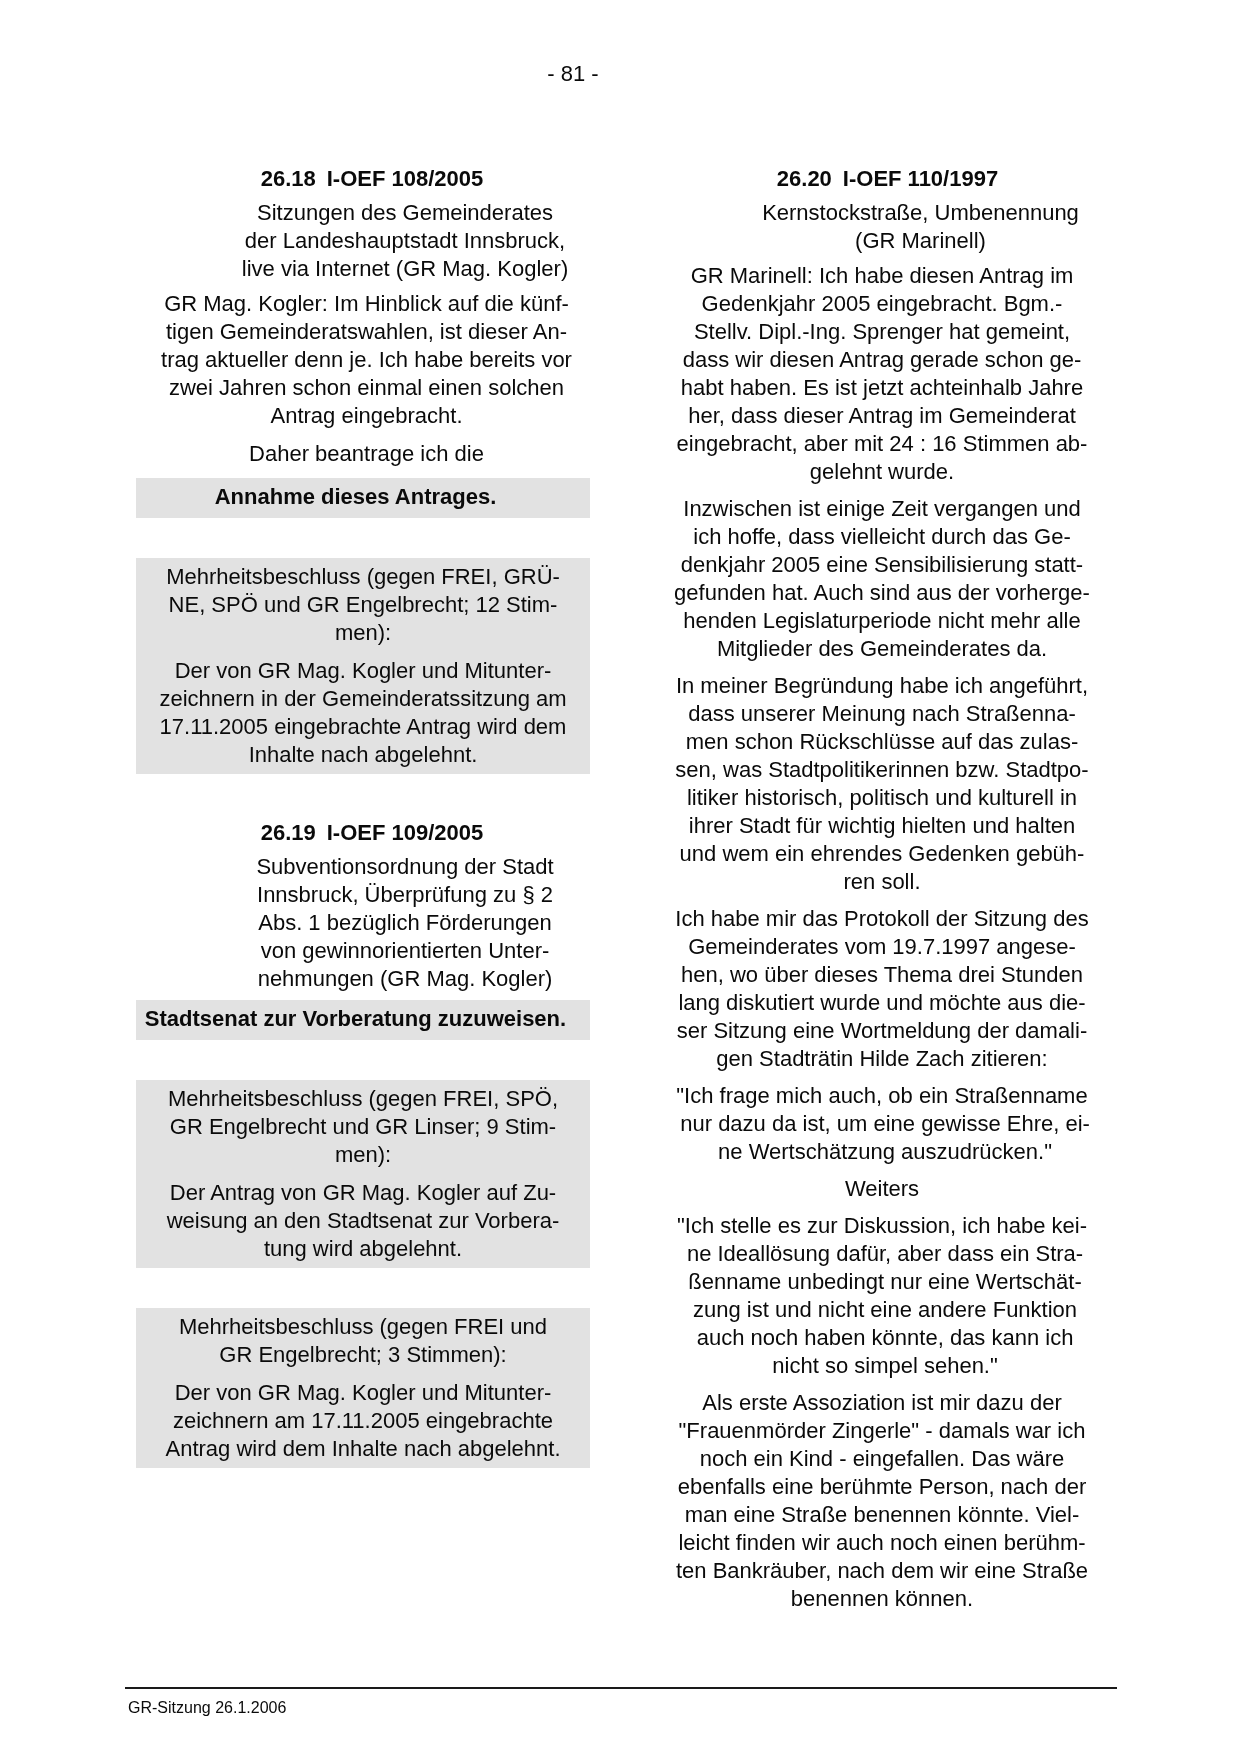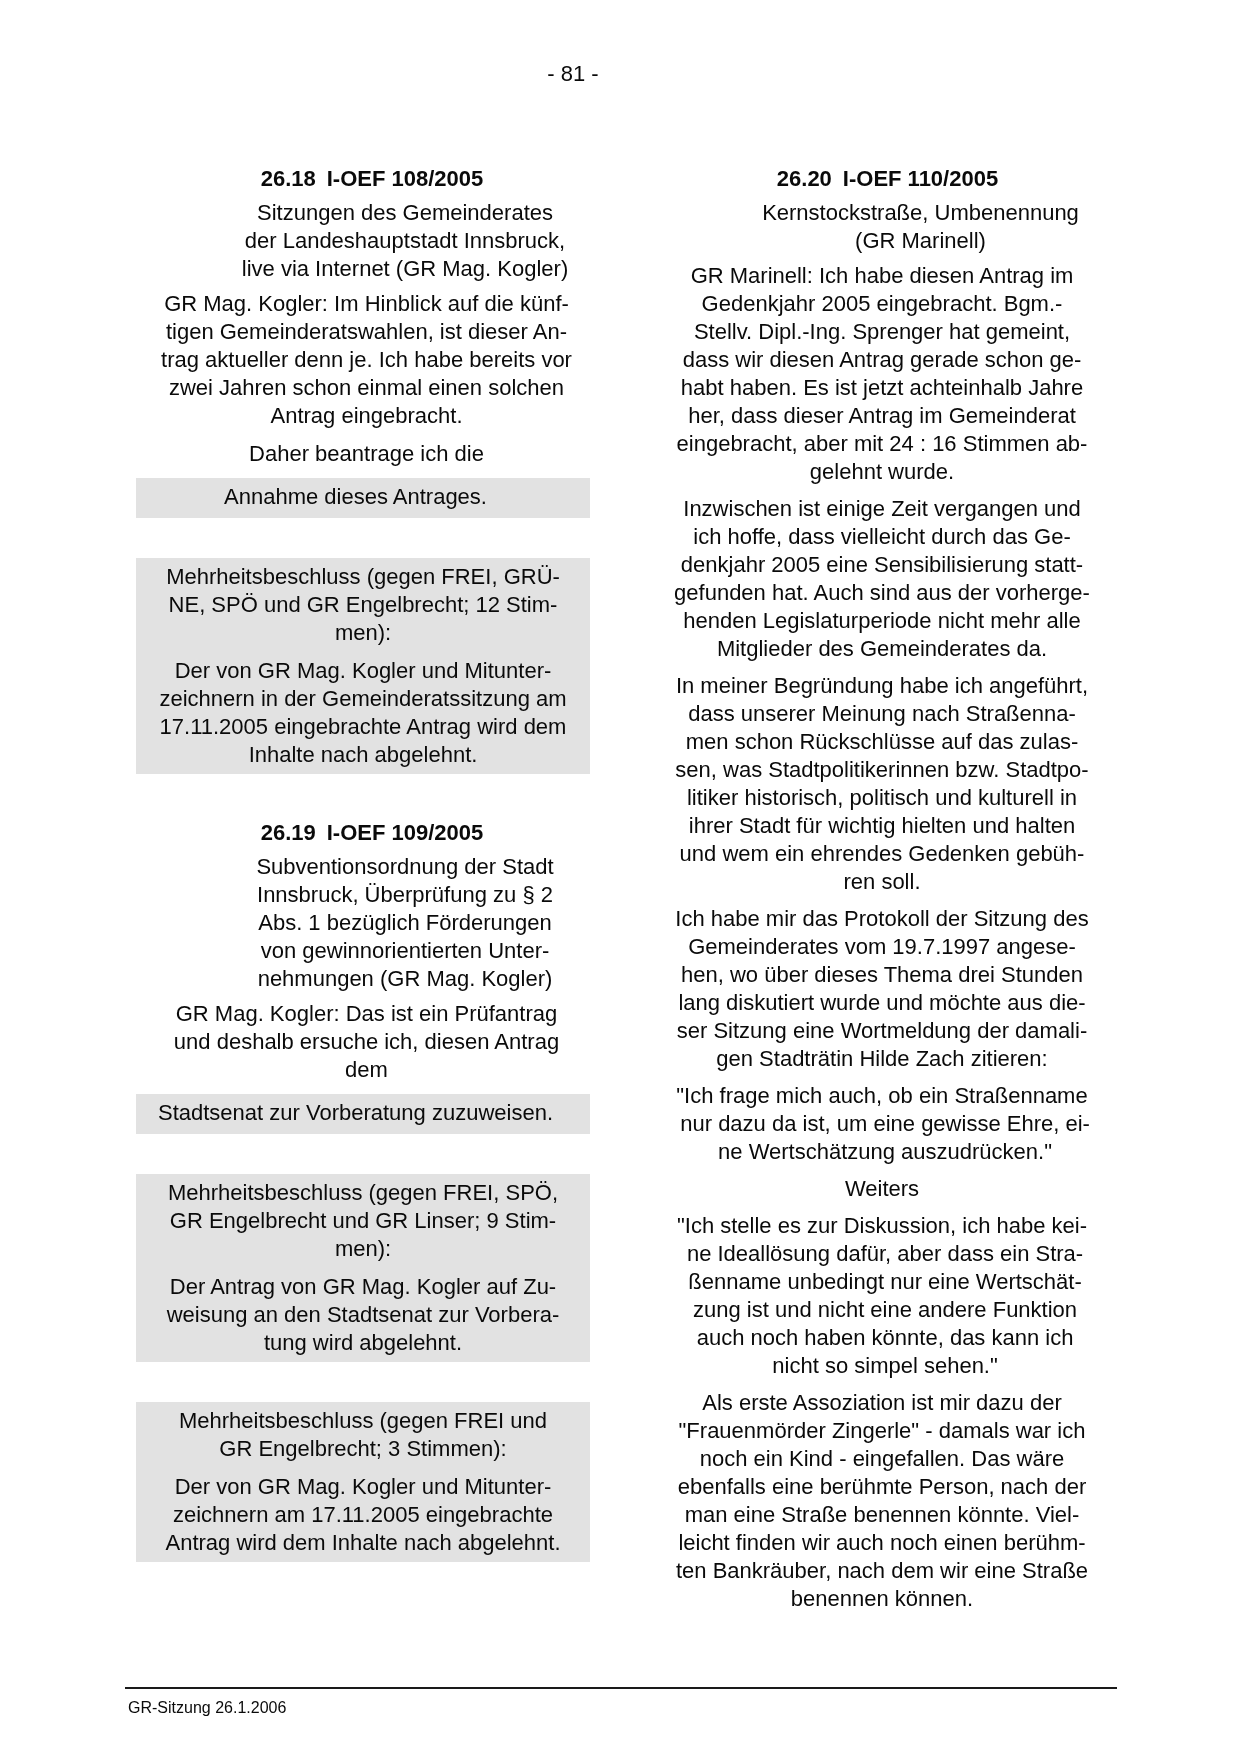--- a/index.html
+++ b/index.html
@@ -50,20 +50,21 @@
     white-space: pre;
   }
   .col-right .para { margin-bottom: 9px; }
   .bold { font-weight: normal; }
 
   .motion {
     margin: 5px 0 0 0;
     padding: 5px 22px 7px 7px;
     background: #e2e2e2;
     white-space: pre;
+    font-weight: bold;
   }
   .decision-block {
     margin-top: 40px;
     padding: 5px 7px 1px 7px;
     background: #e2e2e2;
   }
   .dec-header { margin: 0 0 10px 0; white-space: pre; }
   .dec-body   { margin: 4px; white-space: pre; }
 
   .footer-rule {
@@ -118,23 +119,20 @@
     </div>
 
     <div class="item-heading gap-top"><span class="h-num">26.19</span><span>I-OEF 109/2005</span></div>
 
     <div class="item-title">Subventionsordnung der Stadt
 Innsbruck, Überprüfung zu § 2
 Abs. 1 bezüglich Förderungen
 von gewinnorientierten Unter-
 nehmungen (GR Mag. Kogler)</div>
 
-    <p class="para"><span class="bold">GR Mag. Kogler:</span><span> Das ist ein Prüfantrag
-und deshalb ersuche ich, diesen Antrag
-dem</span></p>
 
     <div class="motion">Stadtsenat zur Vorberatung zuzuweisen.</div>
 
     <div class="decision-block">
       <p class="dec-header">Mehrheitsbeschluss (gegen FREI, SPÖ,
 GR Engelbrecht und GR Linser; 9 Stim-
 men):</p>
       <p class="dec-body">Der Antrag von GR Mag. Kogler auf Zu-
 weisung an den Stadtsenat zur Vorbera-
 tung wird abgelehnt.</p>
@@ -145,21 +143,21 @@
 GR Engelbrecht; 3 Stimmen):</p>
       <p class="dec-body">Der von GR Mag. Kogler und Mitunter-
 zeichnern am 17.11.2005 eingebrachte
 Antrag wird dem Inhalte nach abgelehnt.</p>
     </div>
 
   </div>
 
   <div class="col col-right">
 
-    <div class="item-heading"><span class="h-num">26.20</span><span>I-OEF 110/2005</span></div>
+    <div class="item-heading"><span class="h-num">26.20</span><span>I-OEF 110/1997</span></div>
 
     <div class="item-title">Kernstockstraße, Umbenennung
 (GR Marinell)</div>
 
     <p class="para"><span class="bold">GR Marinell:</span><span> Ich habe diesen Antrag im
 Gedenkjahr 2005 eingebracht. Bgm.-
 Stellv. Dipl.-Ing. Sprenger hat gemeint,
 dass wir diesen Antrag gerade schon ge-
 habt haben. Es ist jetzt achteinhalb Jahre
 her, dass dieser Antrag im Gemeinderat

